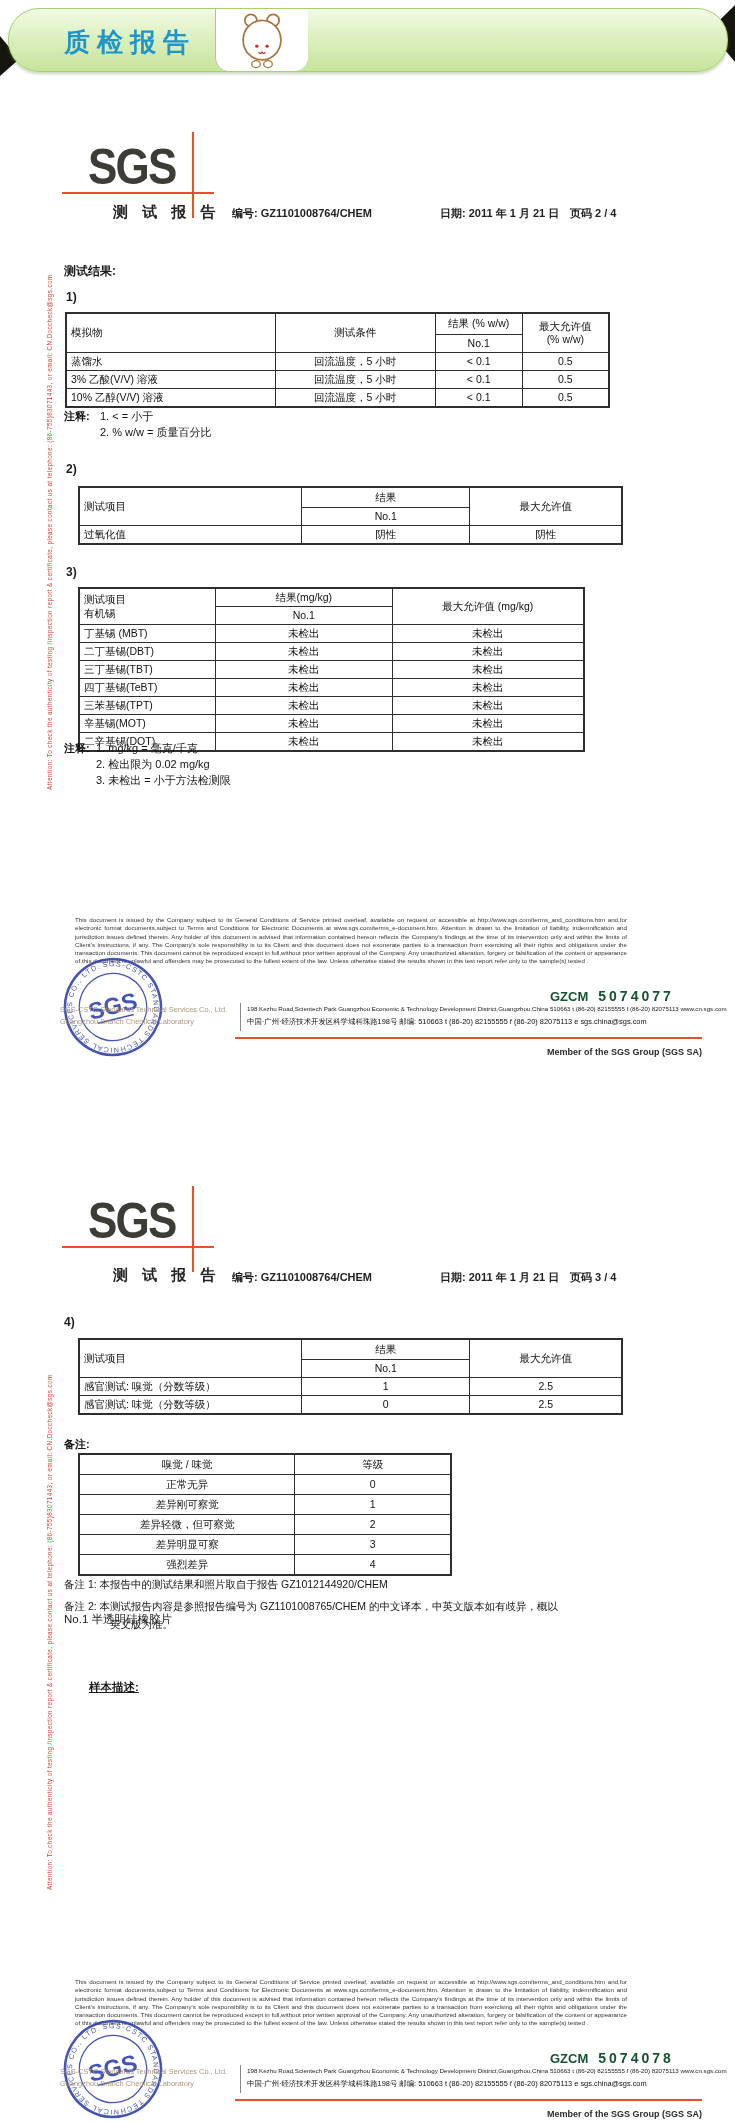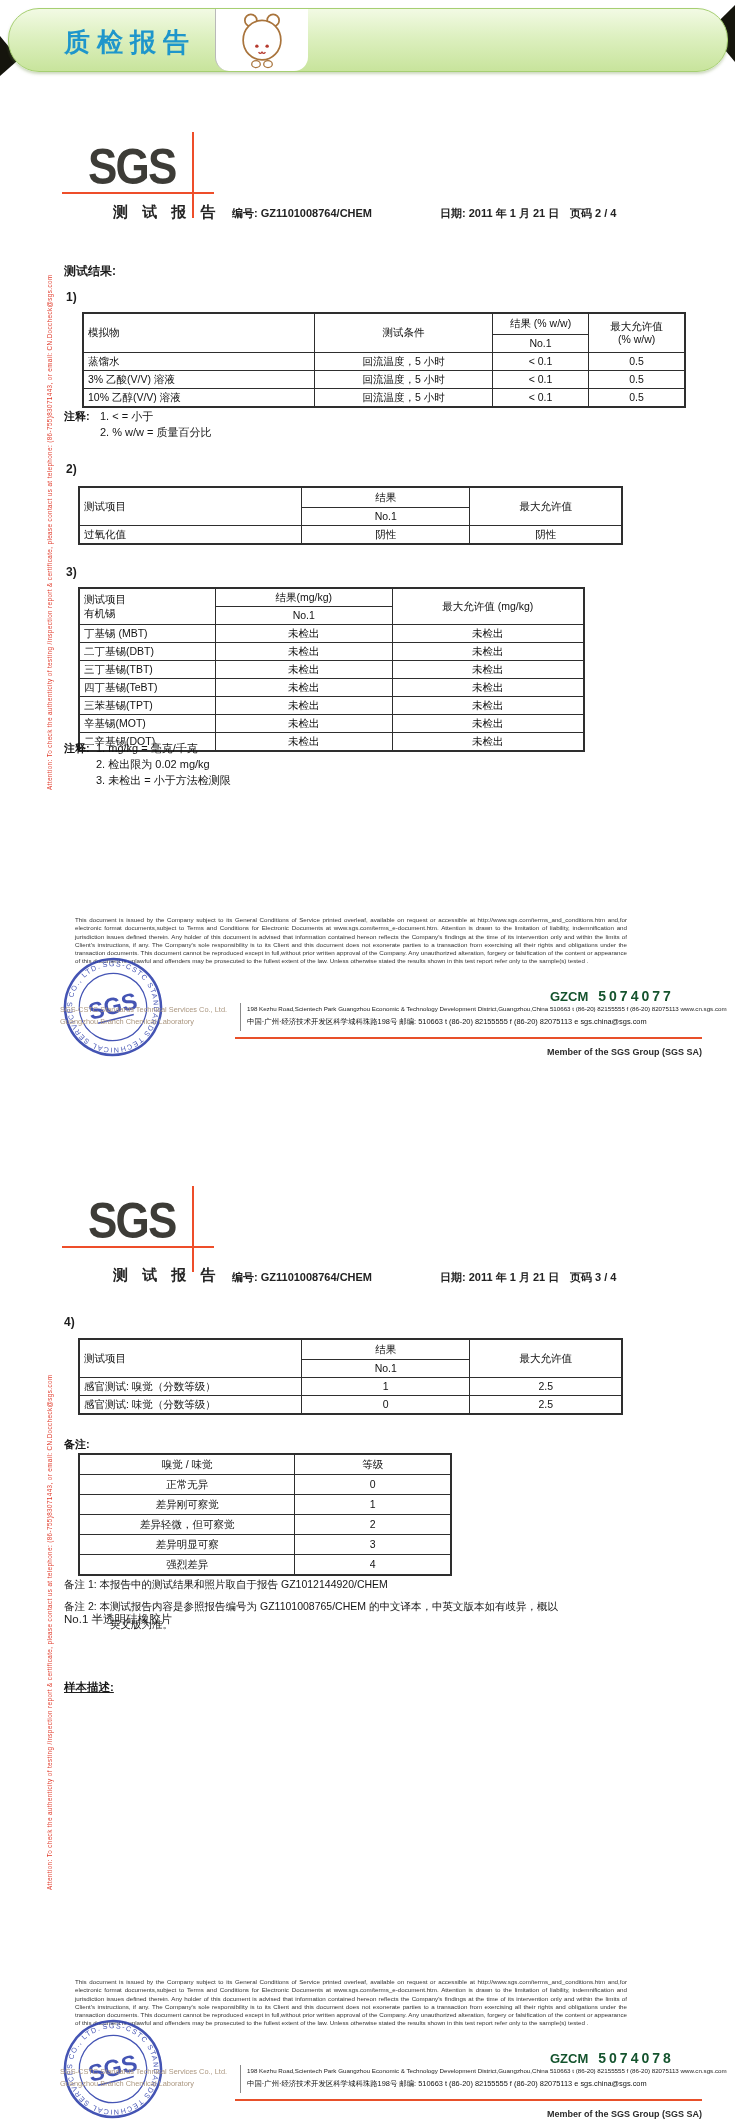--- a/index.html
+++ b/index.html
@@ -34,21 +34,21 @@
   
   .rt{font-size:15px;font-weight:bold;letter-spacing:5px;color:#222;}
   .meta{font-size:11px;color:#222;}
   .meta b{font-weight:bold;}
 
   
   .h-results{font-size:12px;font-weight:bold;}
   .sec-label{font-size:12px;font-weight:bold;}
   .note{font-size:11px;color:#151515;}
   .remark{font-size:10.5px;color:#151515;}
-  .sample-h{font-size:11.5px;font-weight:bold;text-decoration:underline;}
+  .sample-h{font-size:11.5px;font-weight:bold;text-decoration:underline;margin-left:25px;}
   .sample-d{font-size:11.5px;}
 
   
   table.t{position:absolute;border-collapse:collapse;table-layout:fixed;
     font-size:10.5px;border:2px solid #2e2e2e;background:#fff;}
   .t td{border:1px solid #2e2e2e;padding:1px 4px;text-align:center;
     height:15px;line-height:1.25;vertical-align:middle;color:#111;}
   .t .al{text-align:left;}
   .t5 td{height:17px;}
 
@@ -106,21 +106,21 @@
   <div class="abs rt" style="left:113px;top:203px">测 试 报 告</div>
   <div class="abs meta" style="left:232px;top:206px"><b><span>编号:</span> <span>GZ1101008764/CHEM</span></b></div>
   <div class="abs meta" style="left:440px;top:206px"><b><span>日期:</span> <span>2011 年 1 月 21 日</span></b></div>
   <div class="abs meta" style="left:570px;top:206px"><b>页码 2 / 4</b></div>
 
   <div class="abs sidetext" style="top:190px">Attention: To check the authenticity of testing /inspection report &amp; certificate, please contact us at telephone: (86-755)83071443, or email: CN.Doccheck@sgs.com</div>
 
   <div class="abs h-results" style="left:64px;top:263px">测试结果:</div>
   <div class="abs sec-label" style="left:66px;top:290px">1)</div>
 
-  <table class="t" style="left:82px;top:312px;width:604px">
+  <table class="t" style="left:65px;top:312px;width:545px">
     <colgroup>
         <col style="width:38.5%">
         <col style="width:29.5%">
         <col style="width:16%">
         <col style="width:16%">
       </colgroup>
     <tbody>
         <tr>
       <td rowspan="2" class="al" style="height:18px">模拟物</td>
       <td rowspan="2">测试条件</td>

